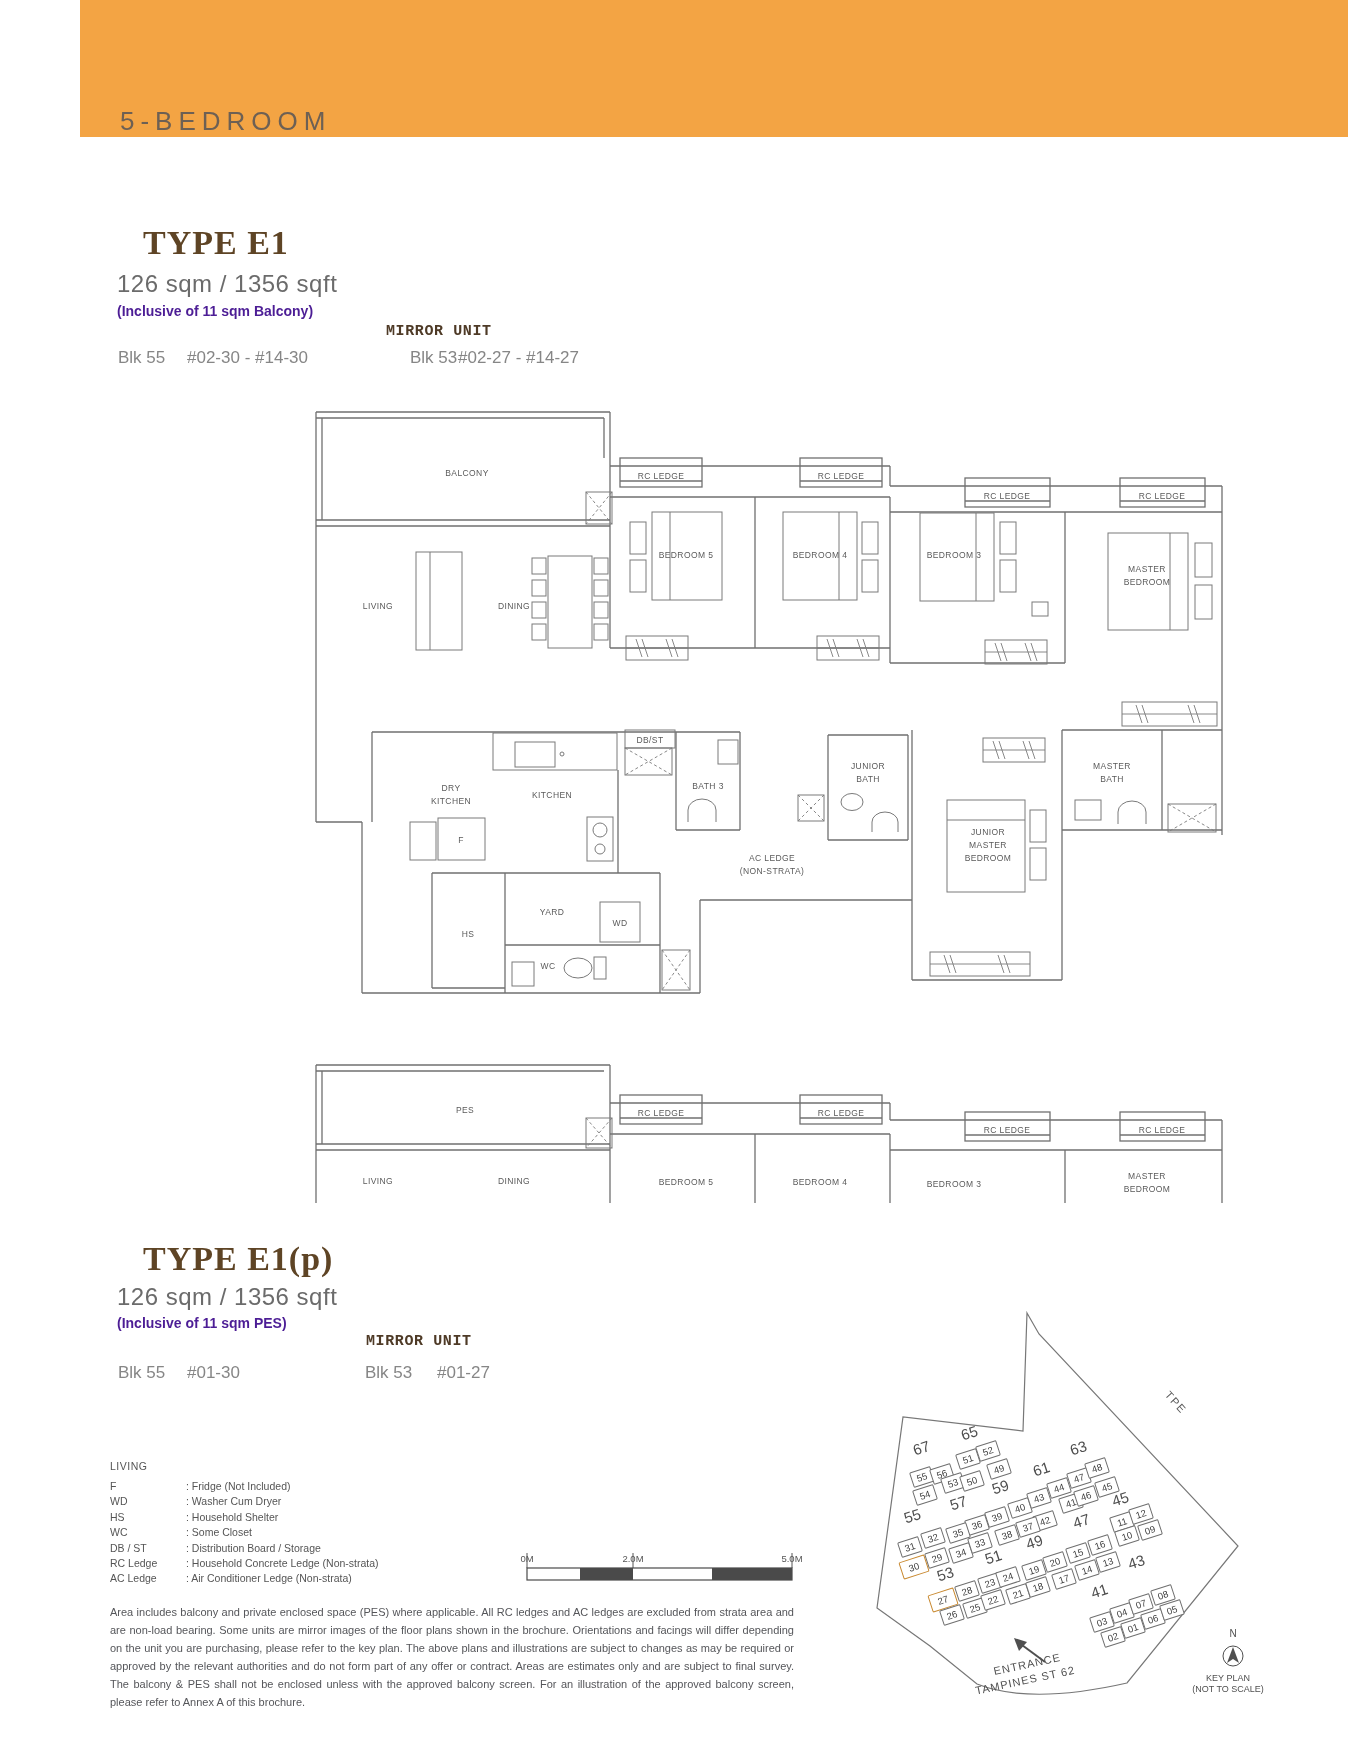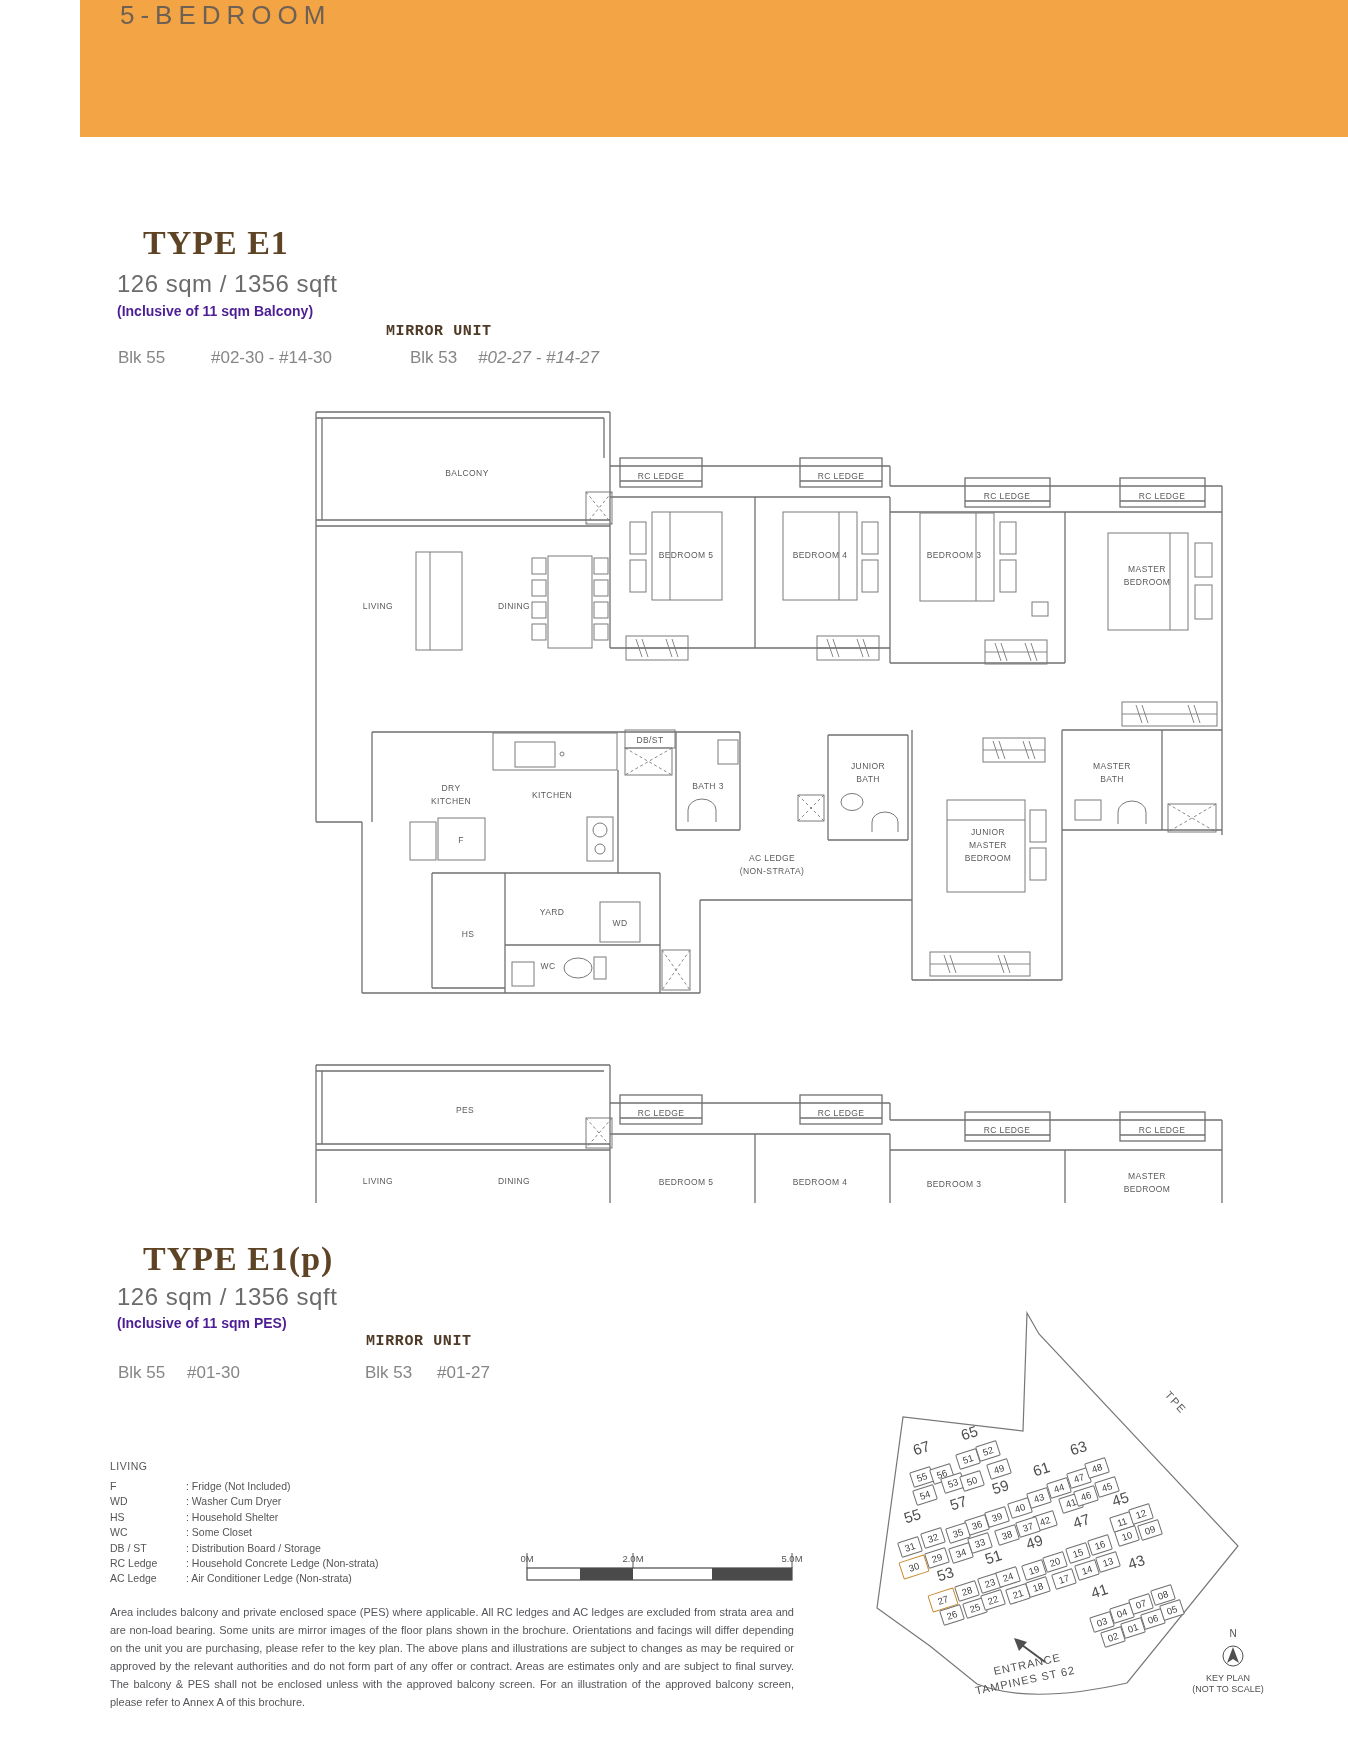--- a/index.html
+++ b/index.html
@@ -1,21 +1,21 @@
 <!DOCTYPE html>
 <html><head>
 <meta charset="utf-8">
 <style>
   html,body{margin:0;padding:0;background:#e9e9e9;}
   .page{position:relative;width:1348px;height:1748px;background:#ffffff;overflow:hidden;
         font-family:"Liberation Sans",sans-serif;}
   .abs{position:absolute;}
 
   .banner{position:absolute;left:80px;top:0;width:1268px;height:137px;
-          display:flex;align-items:flex-start;}
+          display:flex;align-items:flex-end;}
   .banner span{margin-left:40px;font-size:26px;letter-spacing:6px;color:#6d6054;font-weight:400;}
 
   .type-title{font-family:"Liberation Serif","DejaVu Serif",serif;font-weight:700;
               font-size:34px;color:#5e4425;letter-spacing:1px;margin-left:26px;}
   .area-line{font-size:24px;color:#6b6b6b;letter-spacing:.5px;}
   .incl-line{font-size:14px;color:#4c1d95;font-weight:700;text-align:right;}
   .mirror{font-size:15px;font-weight:700;color:#4e3a26;letter-spacing:.6px;font-family:Liberation Mono, monospace;}
   .blk{font-size:17px;color:#868686;}
 
   .legend{position:absolute;left:110px;top:1460px;color:#555;}
@@ -54,23 +54,23 @@
 
   <div class="banner" style="background: rgb(243, 164, 68);">
     <span>5-BEDROOM</span>
   </div>
 
   <div class="abs type-title" style="left:117px;top:224px;">TYPE E1</div>
   <div class="abs area-line" style="left:117px;top:270px;">126 sqm / 1356 sqft</div>
   <div class="abs incl-line" style="left:117px;top:303px;">(Inclusive of 11 sqm Balcony)</div>
   <div class="abs mirror" style="left:386px;top:323px;">MIRROR UNIT</div>
   <div class="abs blk" style="left:118px;top:348px;">Blk 55</div>
-  <div class="abs blk" style="left:187px;top:348px;margin-left:24px;">#02-30 - #14-30</div>
+  <div class="abs blk" style="left:187px;top:348px;">#02-30 - #14-30</div>
   <div class="abs blk" style="left:410px;top:348px;">Blk 53</div>
-  <div class="abs blk" style="left:478px;top:348px;font-style:italic;">#02-27 - #14-27</div>
+  <div class="abs blk" style="left:458px;top:348px;">#02-27 - #14-27</div>
 
   <div class="abs type-title" style="left:117px;top:1240px;">TYPE E1(p)</div>
   <div class="abs area-line" style="left:117px;top:1283px;">126 sqm / 1356 sqft</div>
   <div class="abs incl-line" style="left:117px;top:1315px;">(Inclusive of 11 sqm PES)</div>
   <div class="abs mirror" style="left:366px;top:1333px;">MIRROR UNIT</div>
   <div class="abs blk" style="left:118px;top:1363px;">Blk 55</div>
   <div class="abs blk" style="left:187px;top:1363px;">#01-30</div>
   <div class="abs blk" style="left:365px;top:1363px;">Blk 53</div>
   <div class="abs blk" style="left:437px;top:1363px;">#01-27</div>
 

